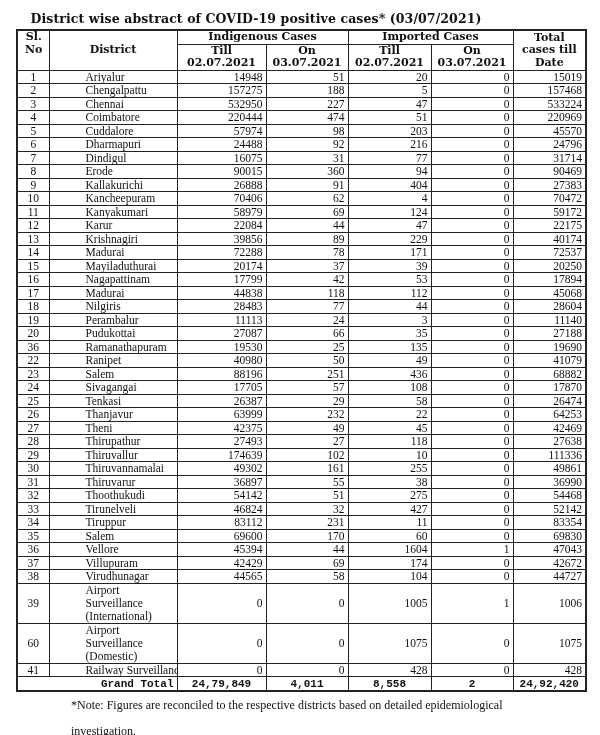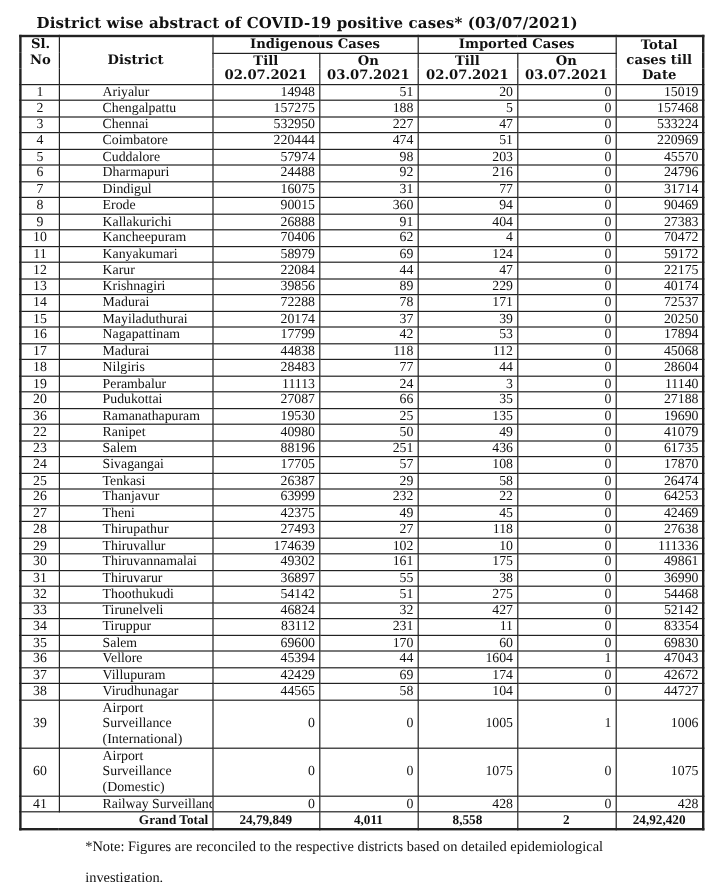--- a/index.html
+++ b/index.html
@@ -7,21 +7,21 @@
   .title { position: absolute; top: 11px; left: 0; width: 512px; text-align: center; font-weight: bold; font-size: 12.5px; letter-spacing: 0.1px; }
   table { position: absolute; top: 29px; left: 16px; width: 569px; border-collapse: collapse; table-layout: fixed; font-size: 11px; }
   td, th { border: 1px solid #222; padding: 0 3px; line-height: 12.5px; height: 12.5px; white-space: nowrap; overflow: hidden; }
   table { border: 2px solid #222; }
   th { font-weight: bold; font-size: 11px; line-height: 12.6px; padding: 0 2px; }
   td.num { text-align: right; font-family: "Liberation Serif", serif; font-size: 11.5px; }
   td.sl { text-align: center; font-family: "Liberation Serif", serif; font-size: 11.5px; }
   td.name { text-align: left; font-family: "Liberation Serif", serif; font-size: 11.5px; padding-left: 36px; }
   td.name.wrap { white-space: normal; line-height: 13px; }
   tr.tall td { height: 28px; }
-  tr.total td { font-weight: bold; font-family: Liberation Serif, serif; font-size: 11px; text-align: center; height: 13px; }
+  tr.total td { font-weight: bold; font-family: Liberation Mono, monospace; font-size: 11px; text-align: center; height: 13px; }
   tr.total td.gt-label { text-align: right; }
   .note { position: absolute; top: 692px; left: 71px; width: 470px; font-family: Liberation Serif, serif; font-size: 12px; line-height: 26px; }
 </style>
 </head>
 <body>
 
 <div class="title">District wise abstract of COVID-19 positive cases* (03/07/2021)</div>
 
 <table>
   <colgroup>
@@ -260,21 +260,21 @@
         <td class="num">0</td>
         <td class="num">41079</td>
       </tr>
       <tr>
         <td class="sl">23</td>
         <td class="name">Salem</td>
         <td class="num">88196</td>
         <td class="num">251</td>
         <td class="num">436</td>
         <td class="num">0</td>
-        <td class="num">61735</td>
+        <td class="num">68882</td>
       </tr>
       <tr>
         <td class="sl">24</td>
         <td class="name">Sivagangai</td>
         <td class="num">17705</td>
         <td class="num">57</td>
         <td class="num">108</td>
         <td class="num">0</td>
         <td class="num">17870</td>
       </tr>
@@ -321,21 +321,21 @@
         <td class="num">102</td>
         <td class="num">10</td>
         <td class="num">0</td>
         <td class="num">111336</td>
       </tr>
       <tr>
         <td class="sl">30</td>
         <td class="name">Thiruvannamalai</td>
         <td class="num">49302</td>
         <td class="num">161</td>
-        <td class="num">175</td>
+        <td class="num">255</td>
         <td class="num">0</td>
         <td class="num">49861</td>
       </tr>
       <tr>
         <td class="sl">31</td>
         <td class="name">Thiruvarur</td>
         <td class="num">36897</td>
         <td class="num">55</td>
         <td class="num">38</td>
         <td class="num">0</td>

